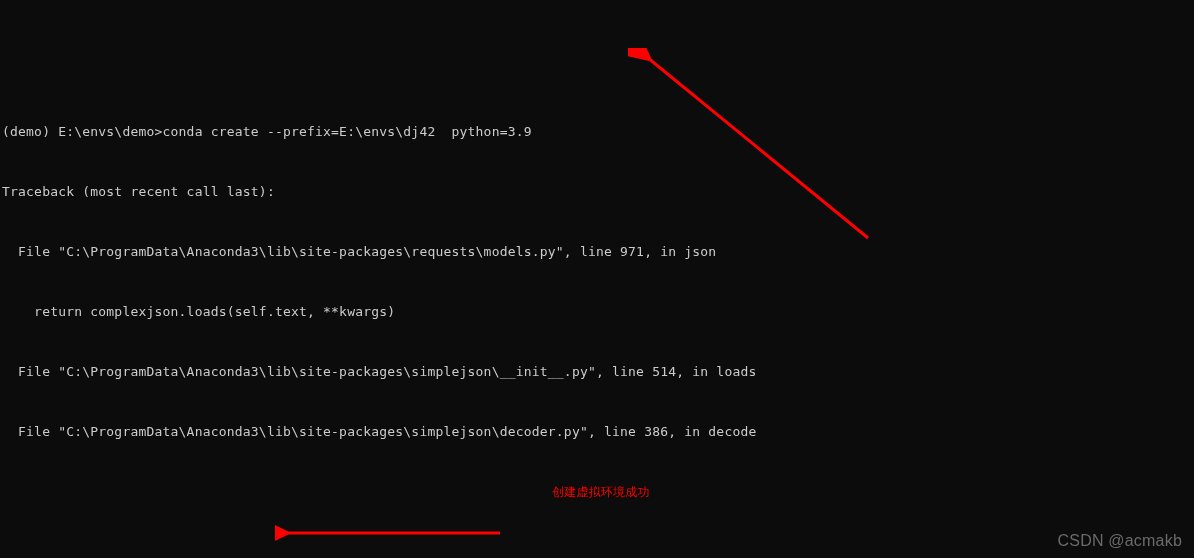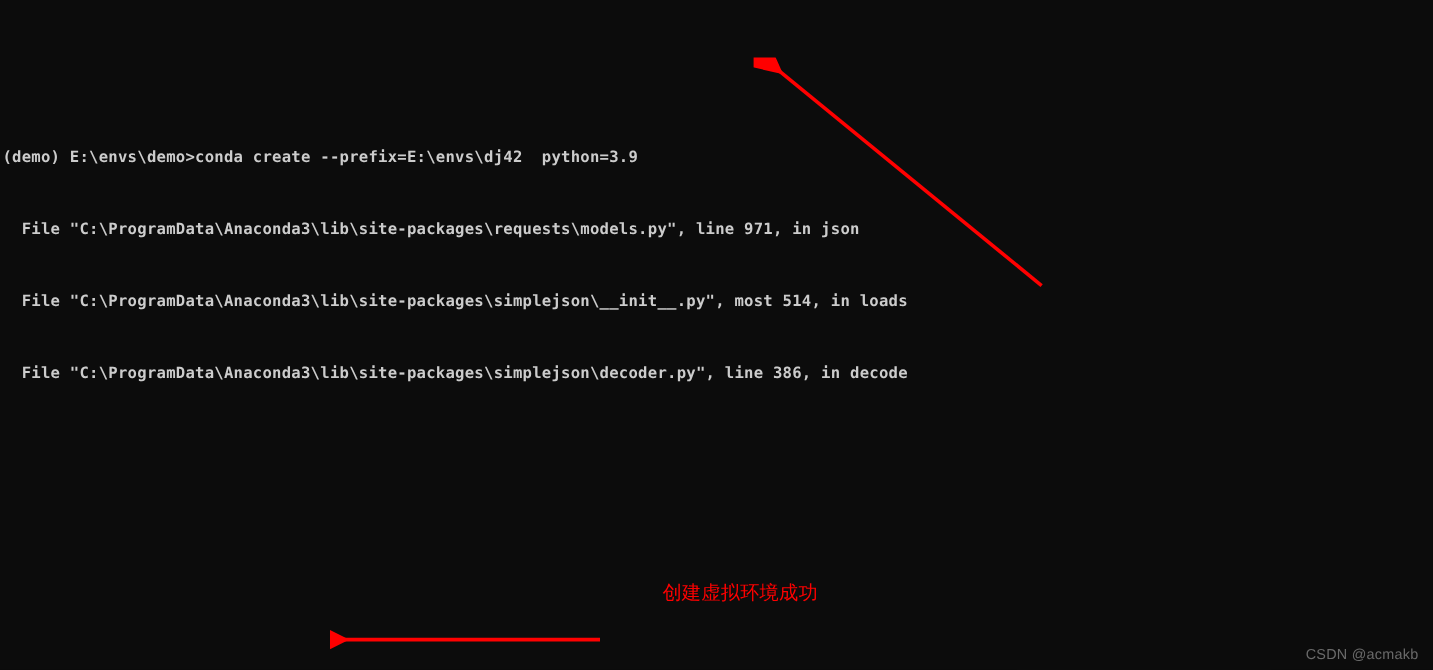--- a/index.html
+++ b/index.html
@@ -13,52 +13,54 @@
       height: 558px;
       overflow: hidden;
       position: relative;
       white-space: pre;
       letter-spacing: 0.2px;
     }
     .terminal {
       padding: 2px 0 0 2px;
       position: relative;
     }
-    .line { display: block; font-weight: bold; }
+    .line { display: block; }
     .arrow {
       position: absolute;
       pointer-events: none;
     }
     .arrow svg { display: block; }
     .annotation {
       position: absolute;
       color: #ff0000;
       font-family: "Microsoft YaHei", "SimSun", sans-serif;
-      font-size: 16px;
+      font-size: 12px;
       font-weight: 400;
     }
     .watermark {
       position: absolute;
       right: 12px;
       bottom: 4px;
       color: #6a6a6a;
       font-family: Arial, sans-serif;
-      font-size: 12px;
+      font-size: 16px;
       margin-top: 38px;
     }
   </style>
 </head>
 <body>
 
 
 
 <div class="terminal">
   <span class="line">(demo) E:\envs\demo&gt;conda create --prefix=E:\envs\dj42  python=3.9</span>
+  <span class="line">Traceback (most recent call last):</span>
   <span class="line">  File "C:\ProgramData\Anaconda3\lib\site-packages\requests\models.py", line 971, in json</span>
-  <span class="line">  File "C:\ProgramData\Anaconda3\lib\site-packages\simplejson\__init__.py", most 514, in loads</span>
+  <span class="line">    return complexjson.loads(self.text, **kwargs)</span>
+  <span class="line">  File "C:\ProgramData\Anaconda3\lib\site-packages\simplejson\__init__.py", line 514, in loads</span>
   <span class="line">  File "C:\ProgramData\Anaconda3\lib\site-packages\simplejson\decoder.py", line 386, in decode</span>
   
   
   
   
   <span class="line"></span>
   
   <span class="line"></span>
   
   

